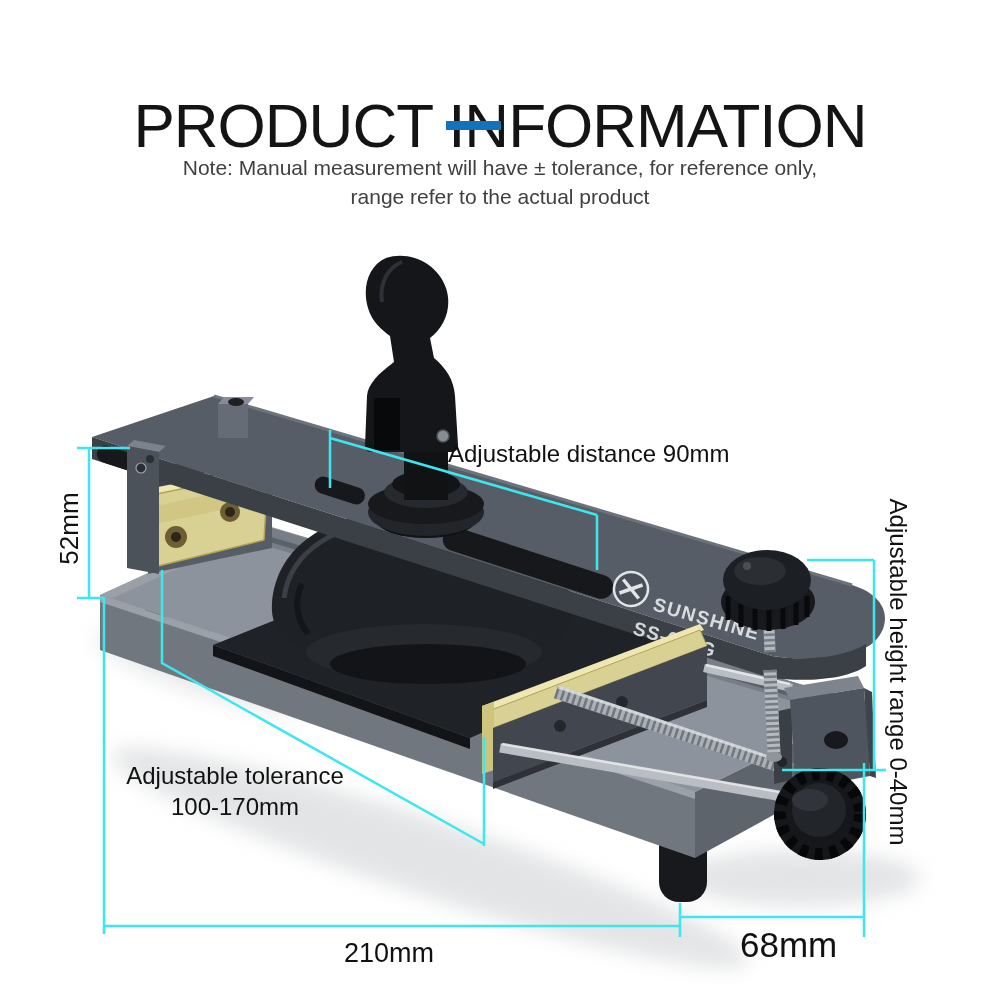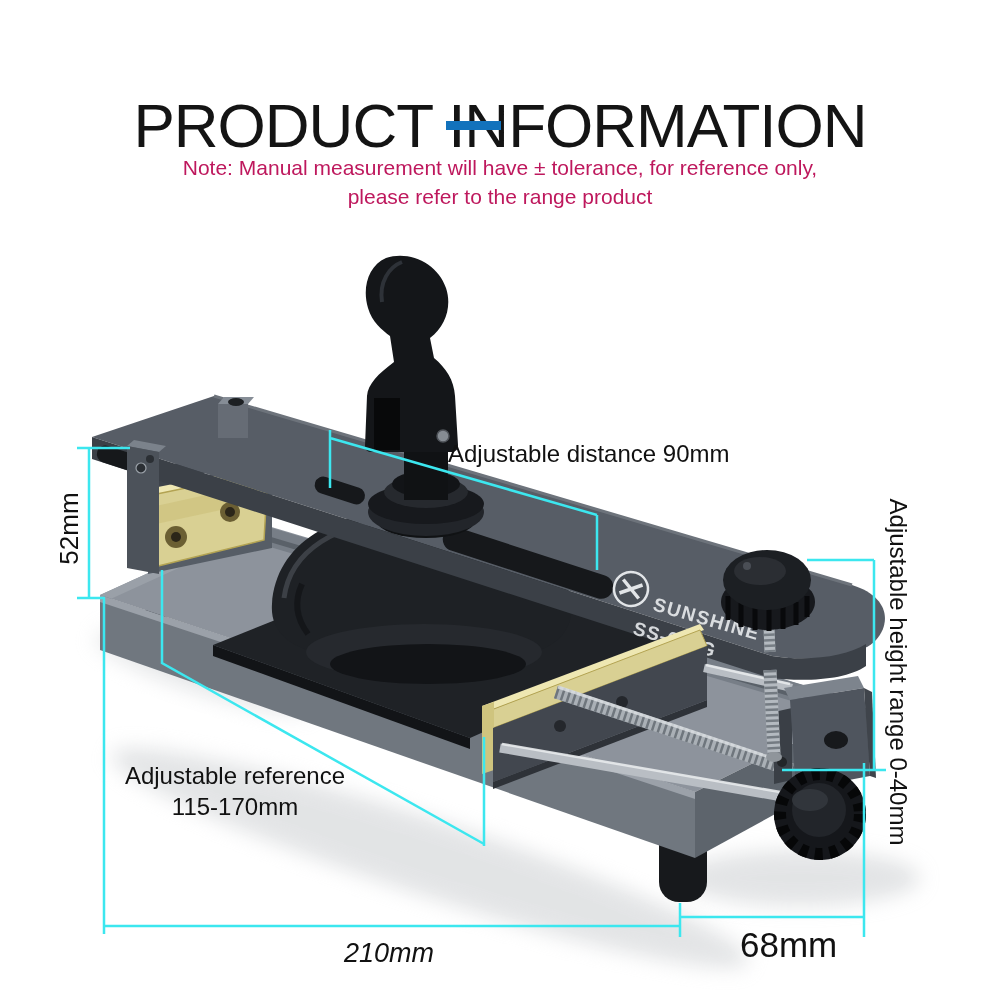--- a/index.html
+++ b/index.html
@@ -9,41 +9,41 @@
   }
   .page-title{
     position:absolute;top:48px;left:0;width:1000px;text-align:center;
     font-size:62px;letter-spacing:-1px;font-weight:400;color:#141414;white-space:nowrap;
   }
   .title-underline{
     position:absolute;left:446px;top:121px;width:55px;height:9px;background:#1272bc;
   }
   .note{
     position:absolute;top:153px;left:0;width:1000px;text-align:center;
-    font-size:21px;line-height:29px;color:#be185d;
+    font-size:21px;line-height:29px;color:#404040;
   }
   .prod-svg{position:absolute;left:0;top:0;}
   .dim-label{position:absolute;font-size:24px;color:#111;white-space:nowrap;}
   .lbl-distance{left:448px;top:440px;}
   .lbl-52{left:14px;top:513px;width:110px;text-align:center;font-size:26px;
     transform:rotate(-90deg);transform-origin:center;}
   .lbl-range{left:707px;top:658px;width:382px;text-align:center;
     transform:rotate(90deg);transform-origin:center;}
   .lbl-clamp{left:110px;top:760px;width:250px;text-align:center;line-height:31px;white-space:normal;}
-  .lbl-210{left:344px;top:938px;font-size:27px;font-style:italic;}
+  .lbl-210{left:344px;top:938px;font-size:27px;}
   .lbl-68{left:740px;top:925px;font-size:35px;}
 </style>
 </head>
 <body>
 
 <h1 class="page-title">PRODUCT INFORMATION</h1>
 <div class="title-underline"></div>
 <div class="note">
   <div>Note: Manual measurement will have ± tolerance, for reference only,</div>
-  <div>please refer to the range product</div>
+  <div>range refer to the actual product</div>
 </div>
 
 <svg class="prod-svg" width="1000" height="1000" viewBox="0 0 1000 1000">
   <defs>
     <filter id="sh" x="-40%" y="-40%" width="180%" height="180%">
       <feGaussianBlur stdDeviation="10"></feGaussianBlur>
     </filter>
   </defs>
 
   <g>
@@ -208,17 +208,17 @@
     <path d="M807,560 H874 M874,560 V770 M782,770 H886"></path>
     <path d="M330,430 V488 M330,438 L597,515 M597,515 V570"></path>
     <path d="M162,570 V663 L484,844 M484,737 V846"></path>
   </g>
 </svg>
 
 <div class="dim-label lbl-distance">Adjustable distance 90mm</div>
 <div class="dim-label lbl-52">52mm</div>
 <div class="dim-label lbl-range">Adjustable height range 0-40mm</div>
 <div class="dim-label lbl-clamp">
-  <div>Adjustable reference</div>
-  <div>115-170mm</div>
+  <div>Adjustable tolerance</div>
+  <div>100-170mm</div>
 </div>
 <div class="dim-label lbl-210">210mm</div>
 <div class="dim-label lbl-68">68mm</div>
 
 </body></html>

